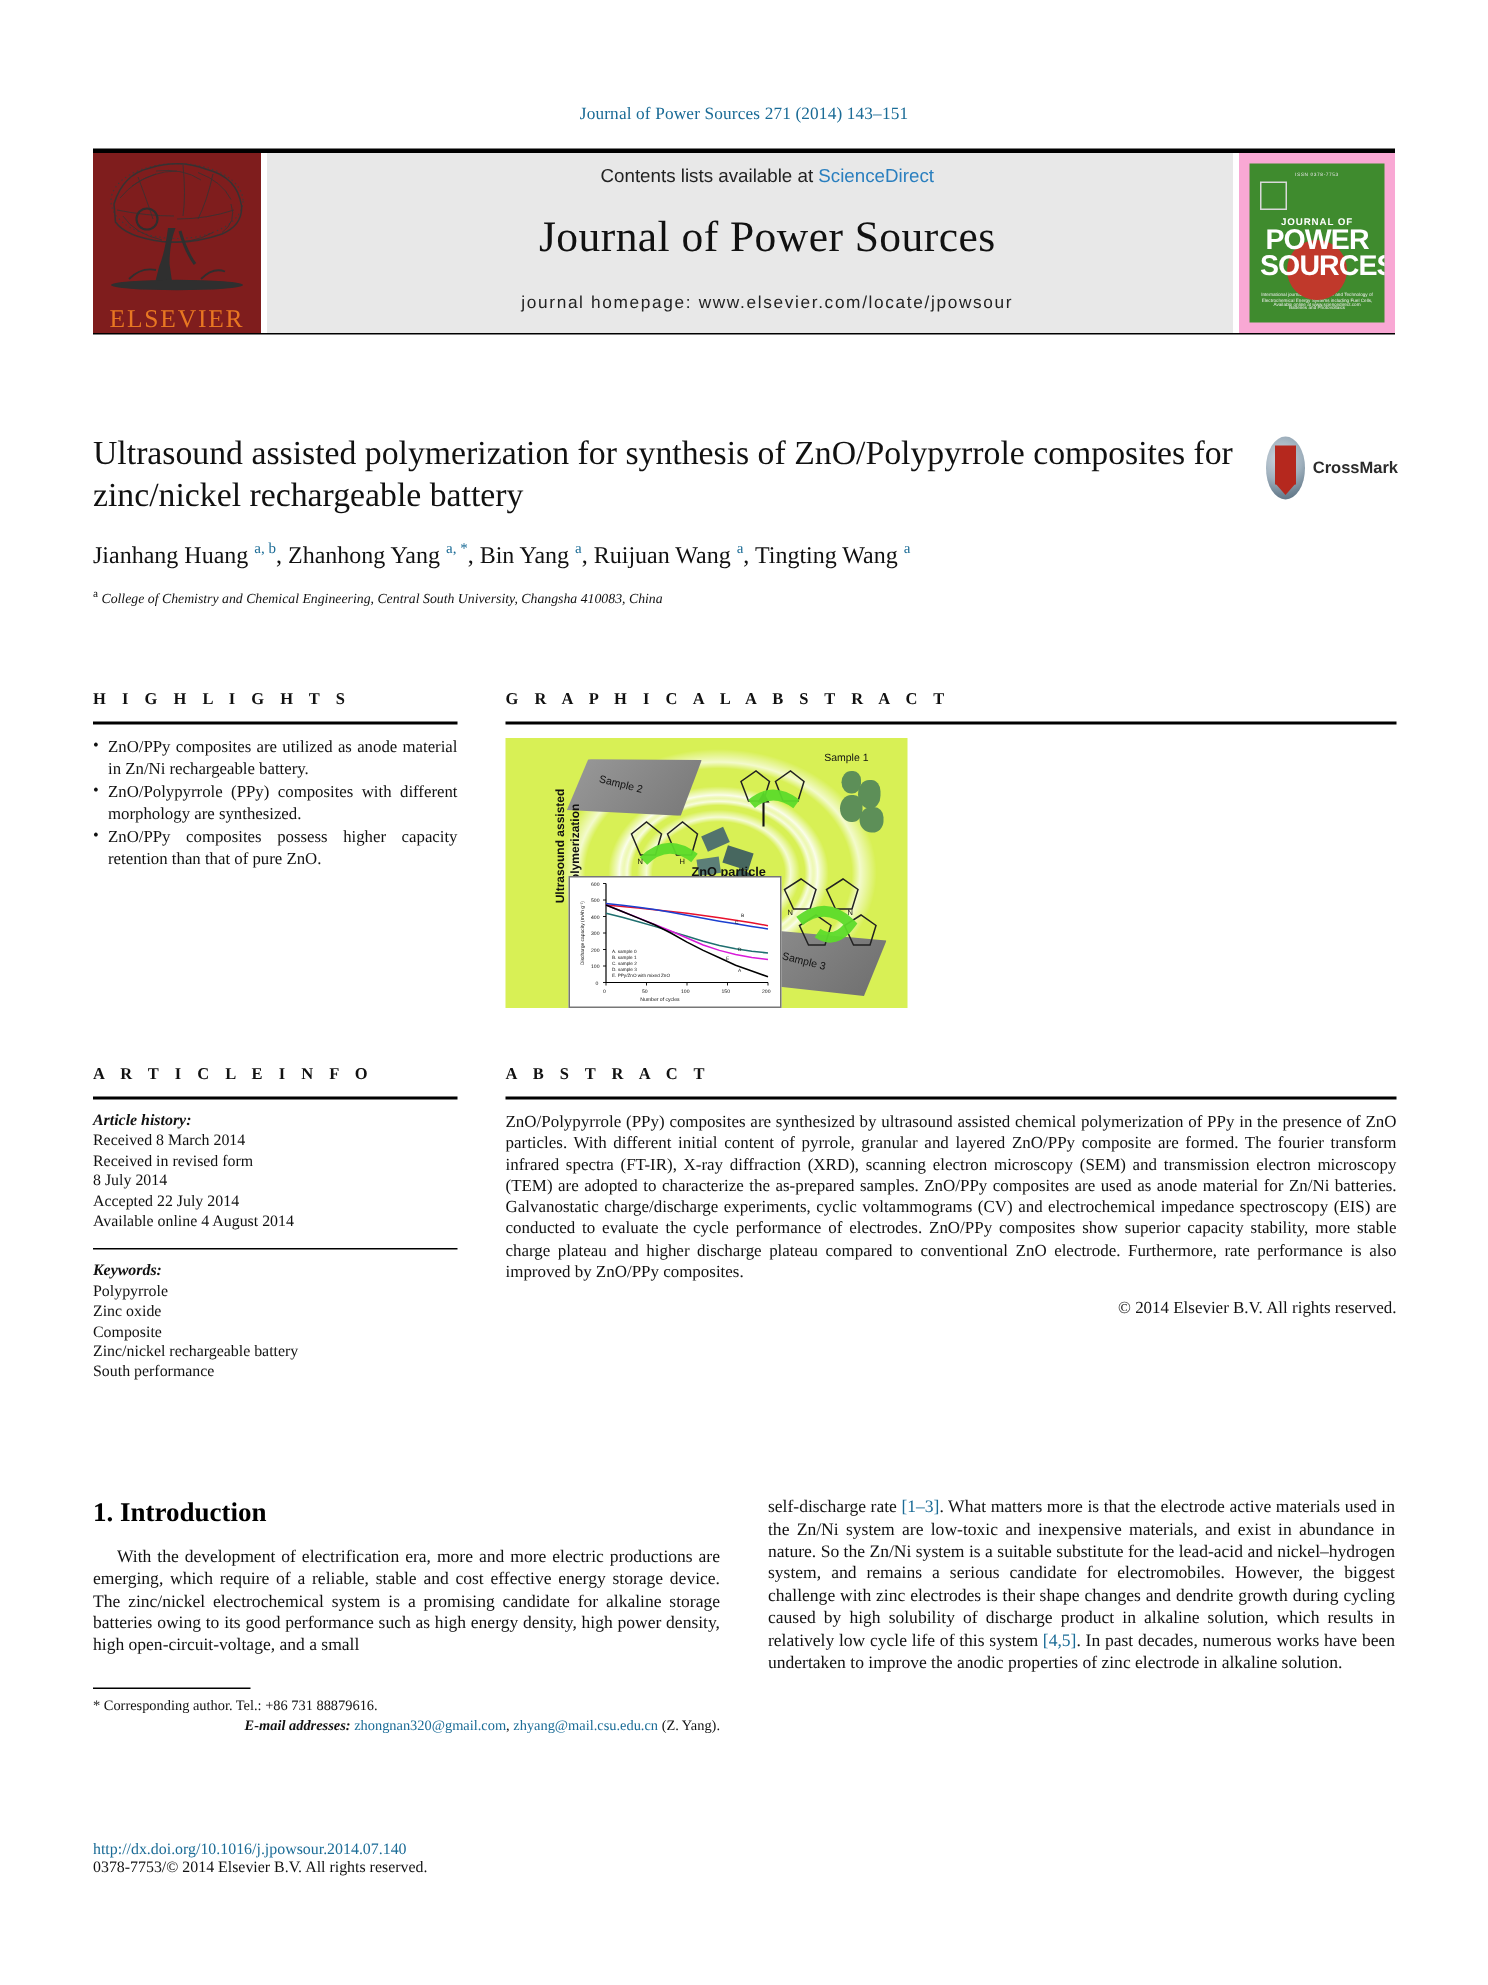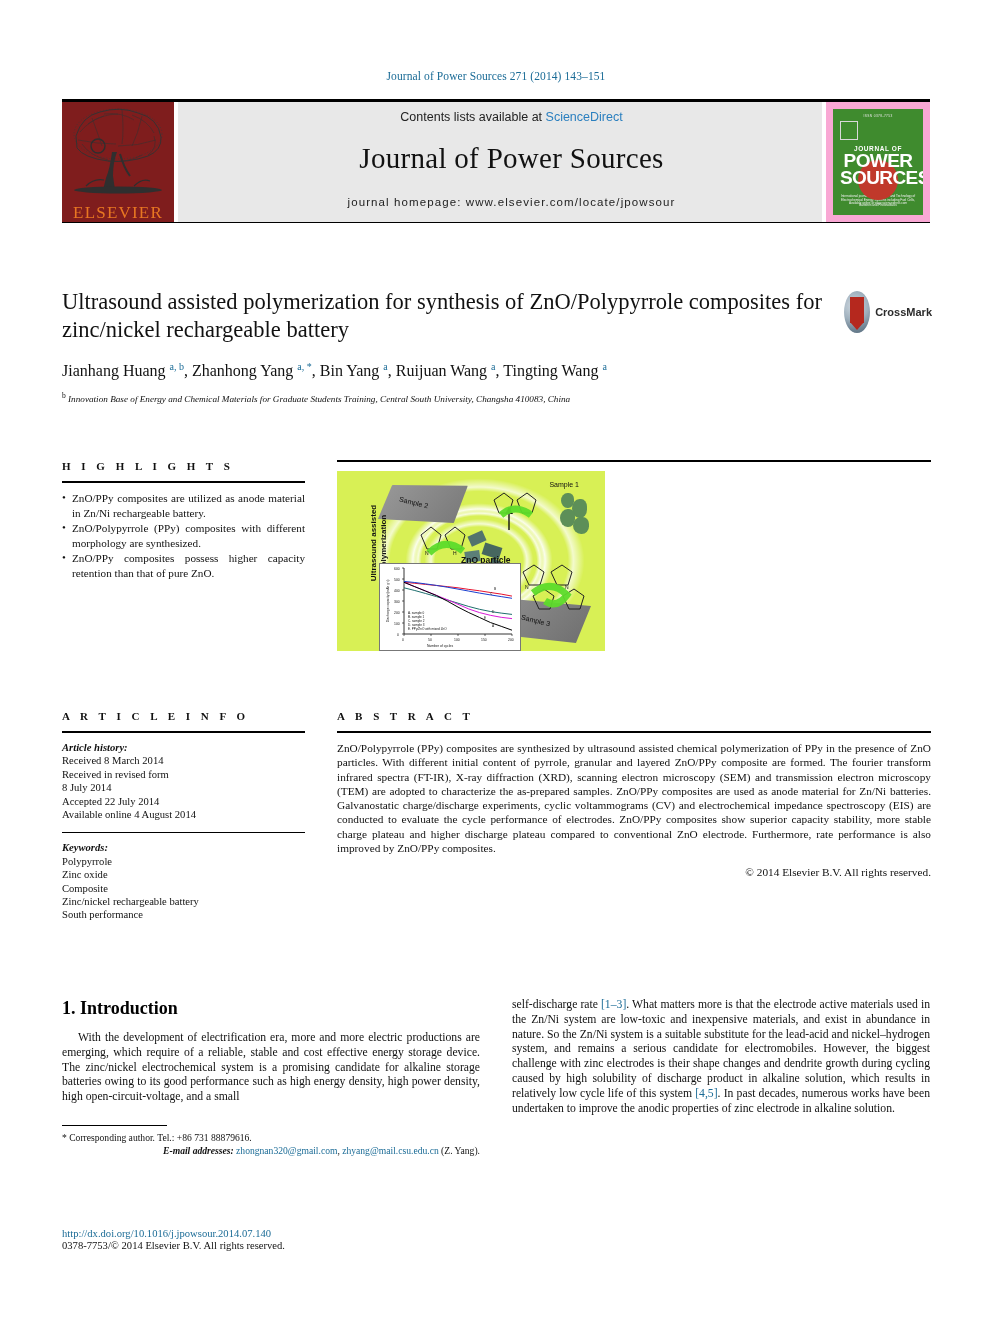--- a/index.html
+++ b/index.html
@@ -248,35 +248,36 @@
 
     <div class="authors">
       <span><span>Jianhang Huang</span> <sup>a, b</sup></span>,
       <span><span>Zhanhong Yang</span> <sup>a, *</sup></span>,
       <span><span>Bin Yang</span> <sup>a</sup></span>,
       <span><span>Ruijuan Wang</span> <sup>a</sup></span>,
       <span><span>Tingting Wang</span> <sup>a</sup></span>
     </div>
 
     <div class="affil">
-      <div><sup>b</sup> <span>Innovation Base of Energy and Chemical Materials for Graduate Students Training, Central South University, Changsha 410083, China</span></div>
+      <div><sup>a</sup> <span>College of Chemistry and Chemical Engineering, Central South University, Changsha 410083, China</span></div>
     </div>
   </div>
 
   <div class="panelA">
     <div class="sechead">H I G H L I G H T S</div>
     <div class="rule-med"></div>
     <ul class="hl-list">
       <li>ZnO/PPy composites are utilized as anode material in Zn/Ni rechargeable battery.</li>
       <li>ZnO/Polypyrrole (PPy) composites with different morphology are synthesized.</li>
       <li>ZnO/PPy composites possess higher capacity retention than that of pure ZnO.</li>
     </ul>
   </div>
 
   <div class="panelB">
+    <div class="sechead">G R A P H I C A L  A B S T R A C T</div>
     <div class="rule-med"></div>
 
     <div class="ga-fig">
       <div class="ga-halo"></div>
 
       <div class="ga-slab slab2"></div>
       <div class="slab-label" style="left:62px; top:28px;">Sample 2</div>
 
       <div class="ga-slab slab3"></div>
       <div class="slab-label" style="left:184px; top:146px;">Sample 3</div>

